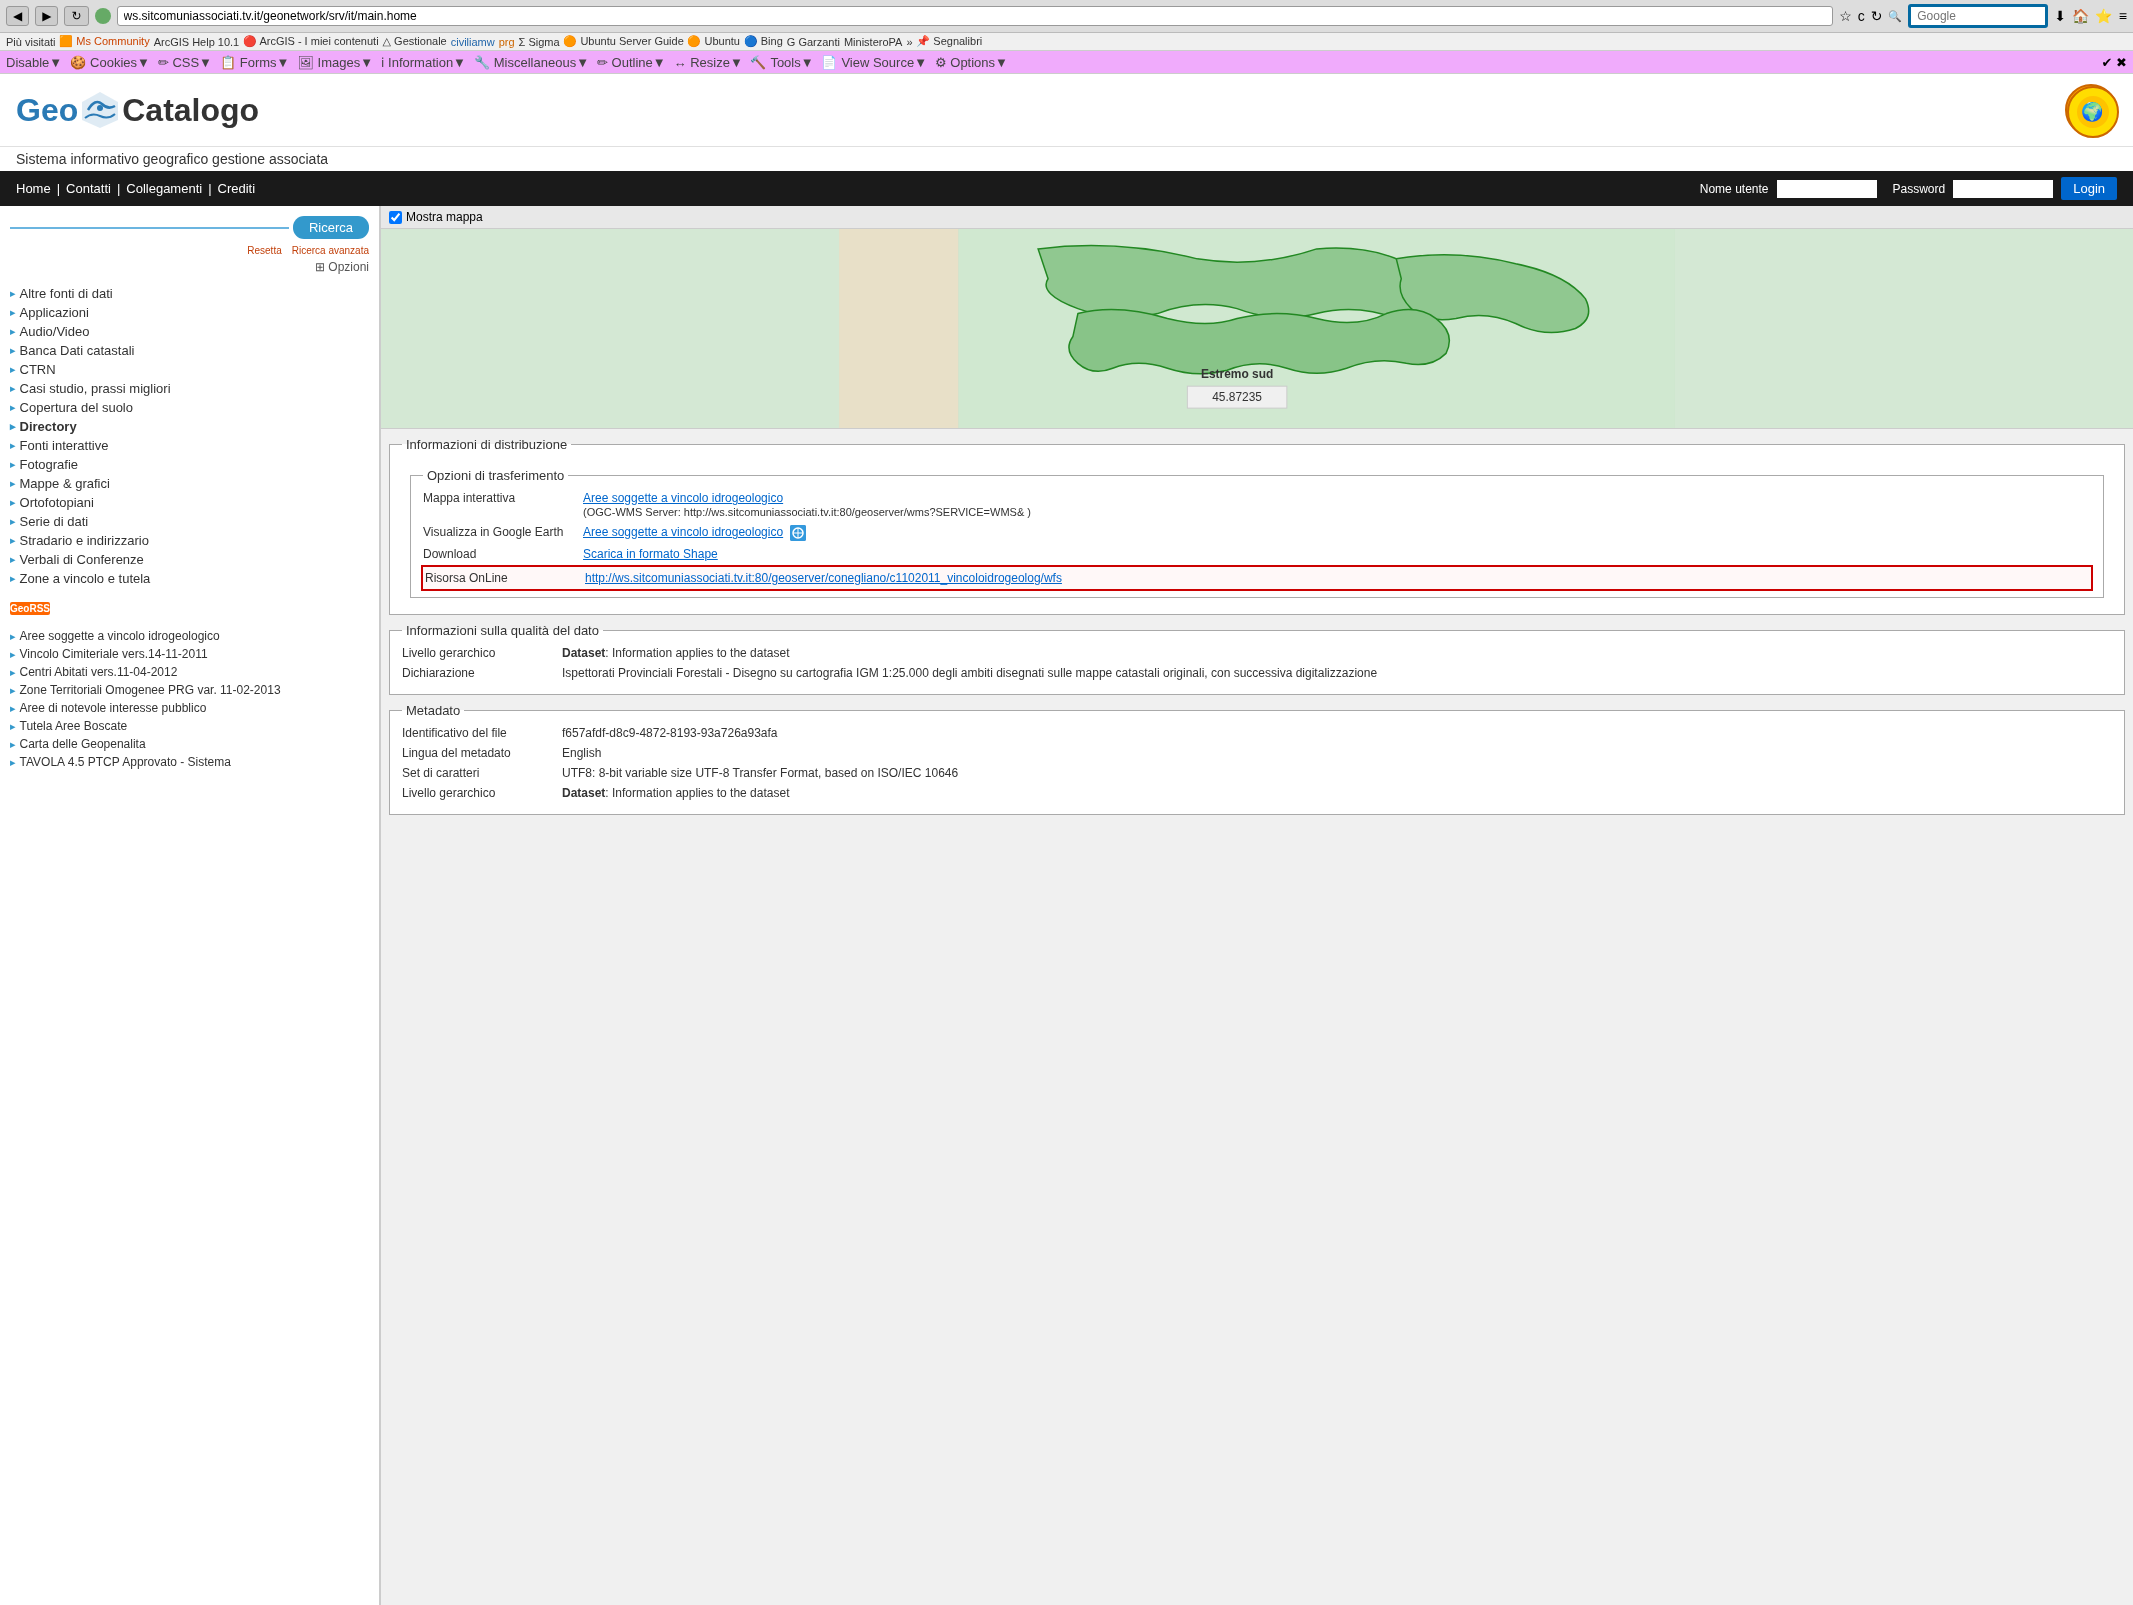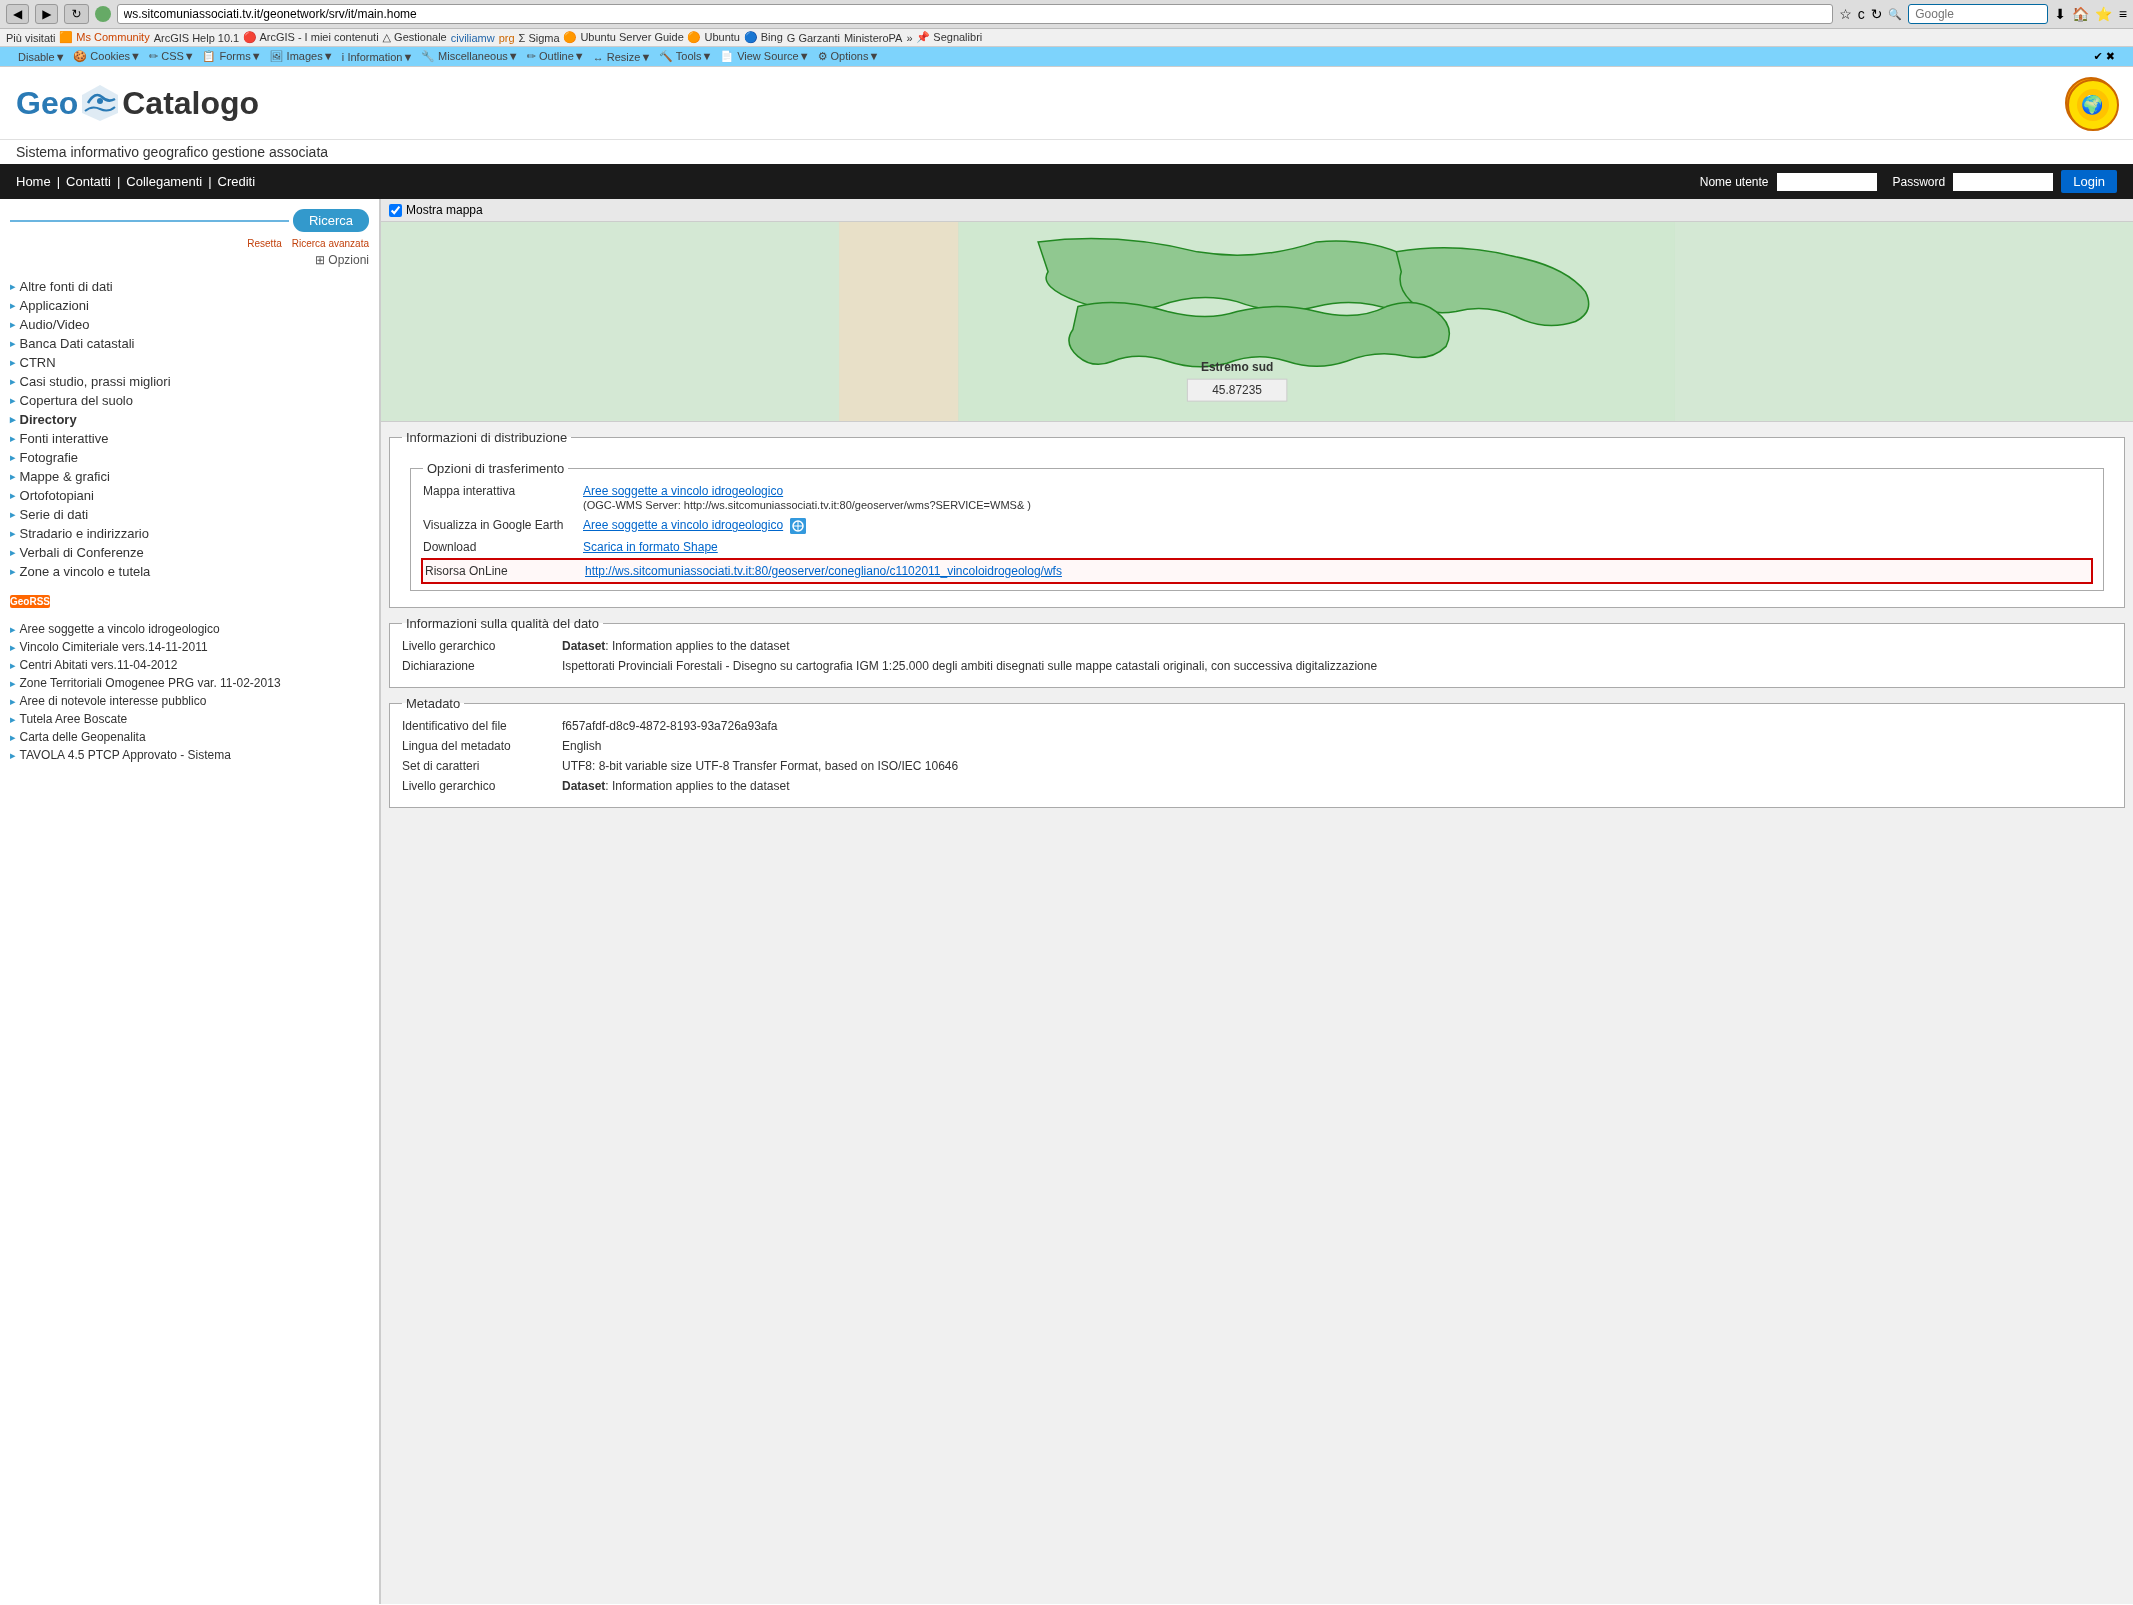--- a/index.html
+++ b/index.html
@@ -25,21 +25,21 @@
     .address-bar {
       flex: 1;
       background: #fff;
       border: 1px solid #999;
       border-radius: 3px;
       padding: 2px 6px;
       font-size: 12px;
     }
     .search-bar {
       background: #fff;
-      border: 1px solid #0369a1;
+      border: 3px solid #0369a1;
       border-radius: 3px;
       padding: 2px 6px;
       font-size: 12px;
       width: 140px;
     }
 
     
     .bookmarks-bar {
       background: #f0f0f0;
       border-bottom: 1px solid #ccc;
@@ -53,24 +53,24 @@
     .bookmark-item {
       color: #333;
       cursor: pointer;
       white-space: nowrap;
       font-size: 11px;
     }
     .bookmark-item.colored { font-weight: normal; }
 
     
     .devtools-bar {
-      background: #7dd3fc;
+      background: #f0abfc;
       border-bottom: 1px solid #ccc;
-      padding: 2px 18px;
-      font-size: 11px;
+      padding: 2px 6px;
+      font-size: 13px;
       display: flex;
       flex-wrap: wrap;
       gap: 8px;
       align-items: center;
     }
     .devtools-item {
       color: #444;
       cursor: pointer;
     }
 

